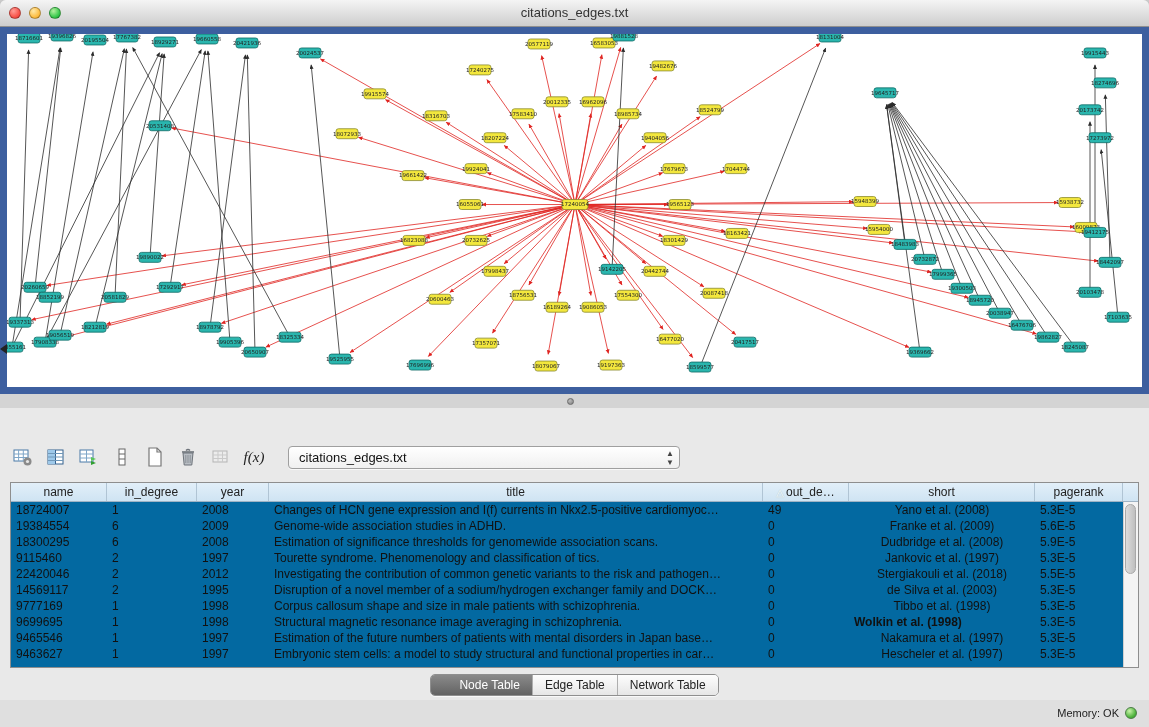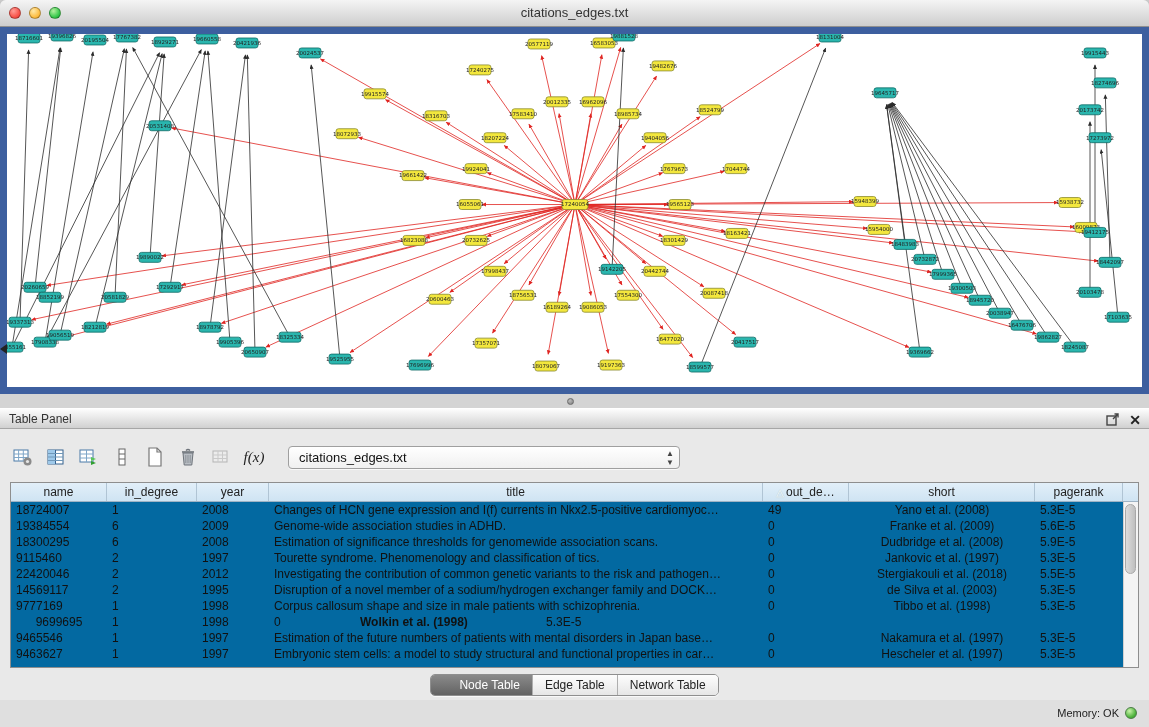--- a/index.html
+++ b/index.html
@@ -563,32 +563,20 @@
     </div>
   </div>
   <div id="collapse-arrow"></div>
 </div>
 
 <div id="splitter">
   <div class="handle"></div>
 </div>
 
 <div id="table-panel">
-  <div id="panel-header">
-    <span>Table Panel</span>
-    <span class="hdr-icons">
-      <span>
-        <svg width="13" height="13" viewBox="0 0 13 13">
-          <rect x="1" y="3" width="9" height="9" fill="none" stroke="#444" stroke-width="1.4"></rect>
-          <path d="M7,6 L12,1 M8.5,1 L12,1 L12,4.5" stroke="#444" stroke-width="1.4" fill="none"></path>
-        </svg>
-      </span>
-      <span class="close-x">✕</span>
-    </span>
-  </div>
 
   <div id="toolbar">
     <span class="tb-btn">
       <svg width="20" height="19" viewBox="0 0 20 19">
         <rect x="1" y="2" width="14" height="11" fill="#fff" stroke="#4a7aa8"></rect>
         <path d="M1,6 H15 M1,9.5 H15 M5.6,2 V13 M10.3,2 V13" stroke="#7ea6c8" stroke-width="1" fill="none"></path>
         <circle cx="14.5" cy="13.5" r="4" fill="#8a8a8a"></circle>
         <circle cx="14.5" cy="13.5" r="1.6" fill="#e6e6e6"></circle>
       </svg>
     </span>
@@ -715,23 +703,24 @@
         <div class="tr">
           <div class="td" style="width: 96px; text-align: left;">9777169</div>
           <div class="td" style="width: 90px; text-align: left;">1</div>
           <div class="td" style="width: 72px; text-align: left;">1998</div>
           <div class="td" style="width: 494px; text-align: left;">Corpus callosum shape and size in male patients with schizophrenia.</div>
           <div class="td" style="width: 86px; text-align: left;">0</div>
           <div class="td" style="width: 186px; text-align: center;">Tibbo et al. (1998)</div>
           <div class="td" style="width: 88px; text-align: left;">5.3E-5</div>
         </div>
         <div class="tr">
-          <div class="td" style="width: 96px; text-align: center;">9699695</div>
+          <div class="td" style="width: 96px; text-align: left;">9699695</div>
           <div class="td" style="width: 90px; text-align: left;">1</div>
           <div class="td" style="width: 72px; text-align: left;">1998</div>
+          <div class="td" style="width: 494px; text-align: left;">Structural magnetic resonance image averaging in schizophrenia.</div>
           <div class="td" style="width: 86px; text-align: left;">0</div>
           <div class="td" style="width: 186px; text-align: left; font-weight: bold;">Wolkin et al. (1998)</div>
           <div class="td" style="width: 88px; text-align: left;">5.3E-5</div>
         </div>
         <div class="tr">
           <div class="td" style="width: 96px; text-align: left;">9465546</div>
           <div class="td" style="width: 90px; text-align: left;">1</div>
           <div class="td" style="width: 72px; text-align: left;">1997</div>
           <div class="td" style="width: 494px; text-align: left;">Estimation of the future numbers of patients with mental disorders in Japan base…</div>
           <div class="td" style="width: 86px; text-align: left;">0</div>

